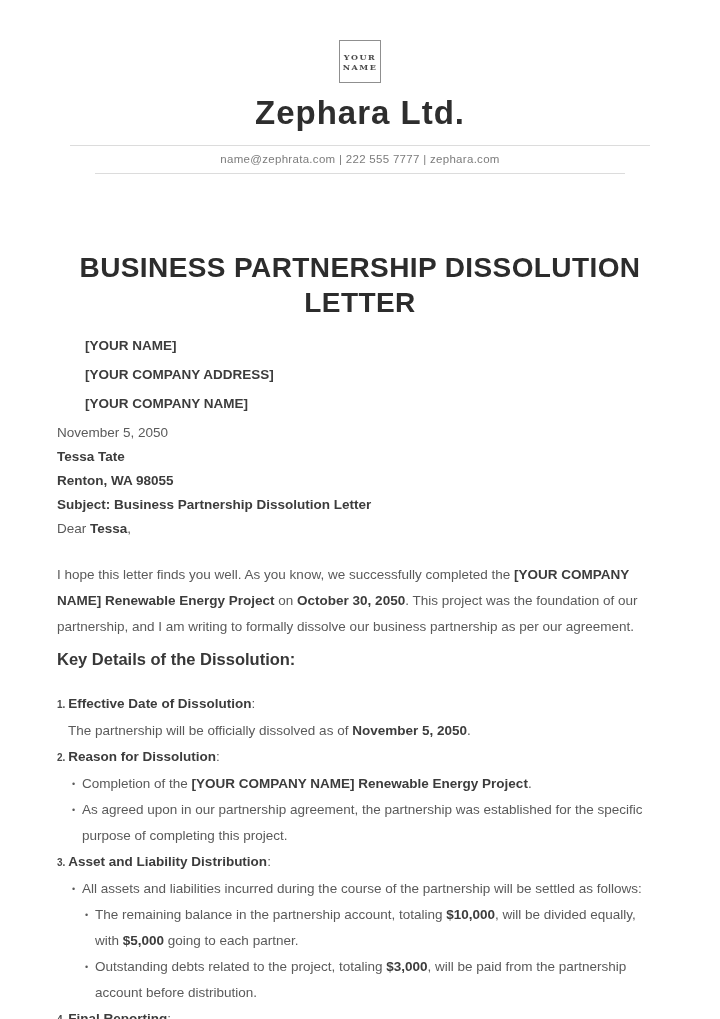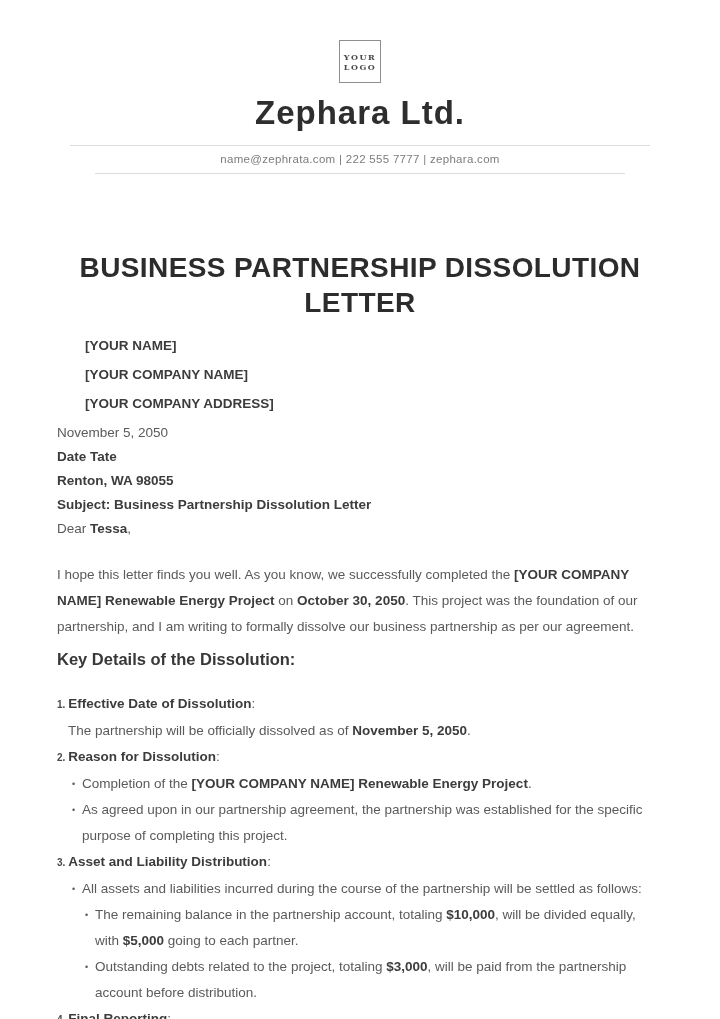--- a/index.html
+++ b/index.html
@@ -81,37 +81,37 @@
   .sub-wrap{padding-left:13px;}
 </style>
 </head>
 <body>
 
 <div class="page">
 
   <div class="letterhead">
     <div class="logo-box">
       <div class="logo-text">YOUR</div>
-      <div class="logo-text">LOGO</div>
+      <div class="logo-text">NAME</div>
     </div>
     <div class="company-name">Zephara Ltd.</div>
     <div class="divider top"></div>
     <div class="contact-line">name@zephrata.com | 222 555 7777 | zephara.com</div>
     <div class="divider bottom"></div>
   </div>
 
   <h1 class="letter-title">BUSINESS PARTNERSHIP DISSOLUTION LETTER</h1>
 
   <div class="letter-body">
     <div>
         <div class="addr-line b gap-lg">[YOUR NAME]</div>
+        <div class="addr-line b gap-lg">[YOUR COMPANY ADDRESS]</div>
         <div class="addr-line b gap-lg">[YOUR COMPANY NAME]</div>
-        <div class="addr-line b gap-lg">[YOUR COMPANY ADDRESS]</div>
         <div class="addr-line">November 5, 2050</div>
-        <div class="addr-line b">Date Tate</div>
+        <div class="addr-line b">Tessa Tate</div>
         <div class="addr-line b">Renton, WA 98055</div>
         <div class="addr-line b">Subject: Business Partnership Dissolution Letter</div>
         <div class="addr-line"><span>Dear </span><span class="b">Tessa</span><span>,</span></div>
       </div>
 
     <p class="intro"><span>I hope this letter finds you well. As you know, we successfully completed the </span><span class="b">[YOUR COMPANY NAME] Renewable Energy Project</span><span> on </span><span class="b">October 30, 2050</span><span>. This project was the foundation of our partnership, and I am writing to formally dissolve our business partnership as per our agreement.</span></p>
 
     <div class="kd-heading">Key Details of the Dissolution:</div>
 
     <div class="kd-list">

